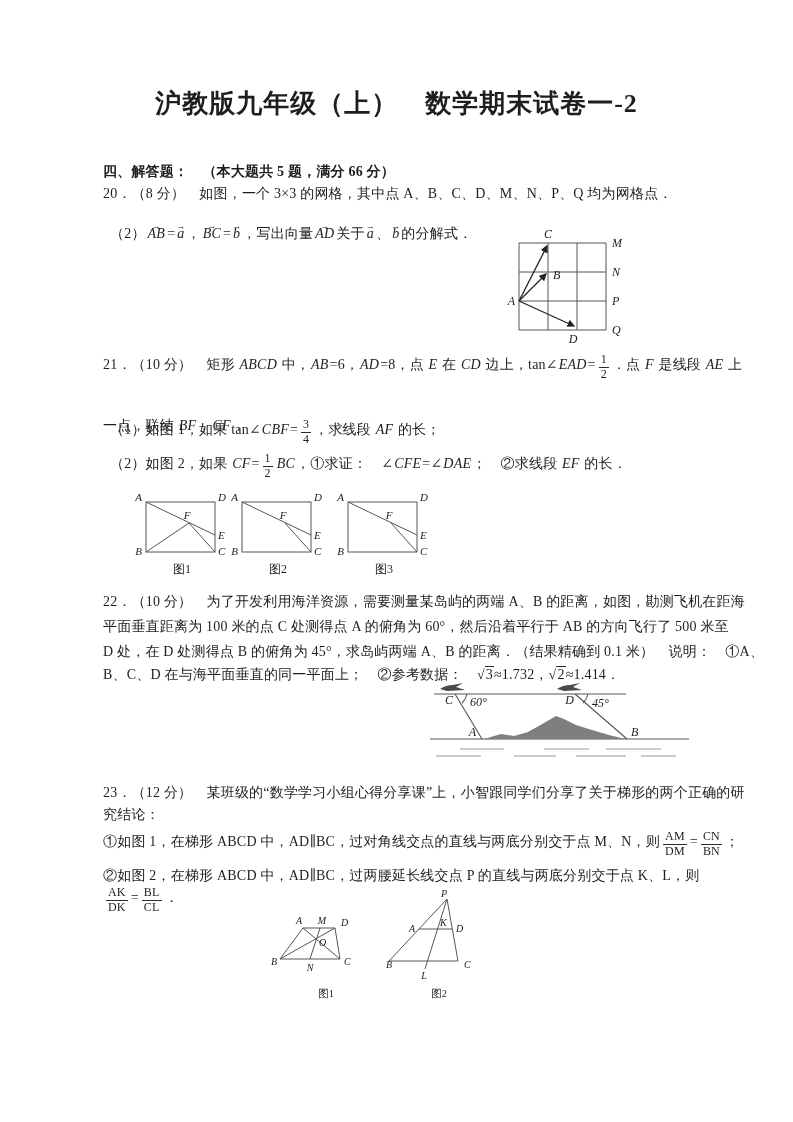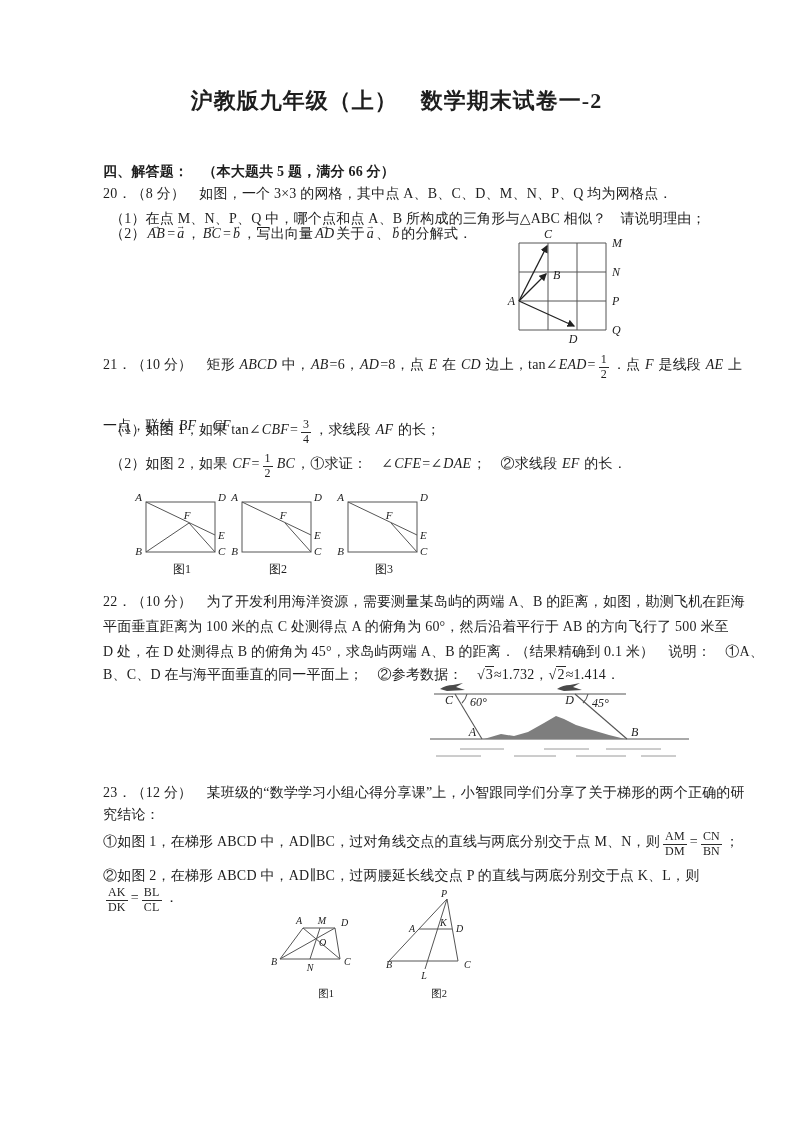--- a/index.html
+++ b/index.html
@@ -14,21 +14,21 @@
   .t-line{
     position:absolute;
     font-size:14px;
     line-height:23px;
     white-space:nowrap;
     letter-spacing:0.2px;
   }
   .bold{font-weight:bold;}
   #doc-title{
     position:absolute;top:86px;left:0;width:100%;
-    text-align:center;font-size:22px;font-weight:bold;letter-spacing:1px;
+    text-align:center;font-size:26px;font-weight:bold;letter-spacing:1px;
   }
   i{font-style:italic;padding:0 1px;text-align:center;}
   .vec{display:inline-block;position:relative;font-style:italic;padding:0 2px;}
   .vec::after{
     content:"→";position:absolute;left:50%;transform:translateX(-50%);
     top:-0.78em;font-size:9px;font-style:normal;letter-spacing:0;
   }
   .frac{
     display:inline-block;vertical-align:-0.72em;text-align:center;
     line-height:1.15;font-size:12px;margin:0 3px;
@@ -46,21 +46,20 @@
 </head>
 <body>
 
 <div id="page">
 
   <div id="doc-title">沪教版九年级（上）　数学期末试卷一-2</div>
 
   <div class="t-line bold" style="left:103px;top:160px;">四、解答题：　（本大题共 5 题，满分 66 分）</div>
 
   <div class="t-line" style="left:103px;top:182px;">20．（8 分）　如图，一个 3×3 的网格，其中点 A、B、C、D、M、N、P、Q 均为网格点．</div>
-  <div class="t-line" style="left:110px;top:207px;">（1）在点 M、N、P、Q 中，哪个点和点 A、B 所构成的三角形与△ABC 相似？　请说明理由；</div>
   <div class="t-line" style="left:110px;top:222px;text-align:center;">（2）<span class="vec">AB</span>=<span class="vec">a</span>，<span class="vec">BC</span>=<span class="vec">b</span>，写出向量<span class="vec">AD</span>关于<span class="vec">a</span>、<span class="vec">b</span>的分解式．</div>
 
   <svg style="position:absolute;left:503px;top:227px;" width="152" height="122" viewBox="0 0 152 122">
     <defs>
       <marker id="ah" markerWidth="8" markerHeight="8" refX="5" refY="3" orient="auto">
         <path d="M0,0 L6,3 L0,6 z" fill="#222"></path>
       </marker>
     </defs>
     <g stroke="#555" stroke-width="1">
       <line x1="16" y1="16" x2="103" y2="16"></line>

